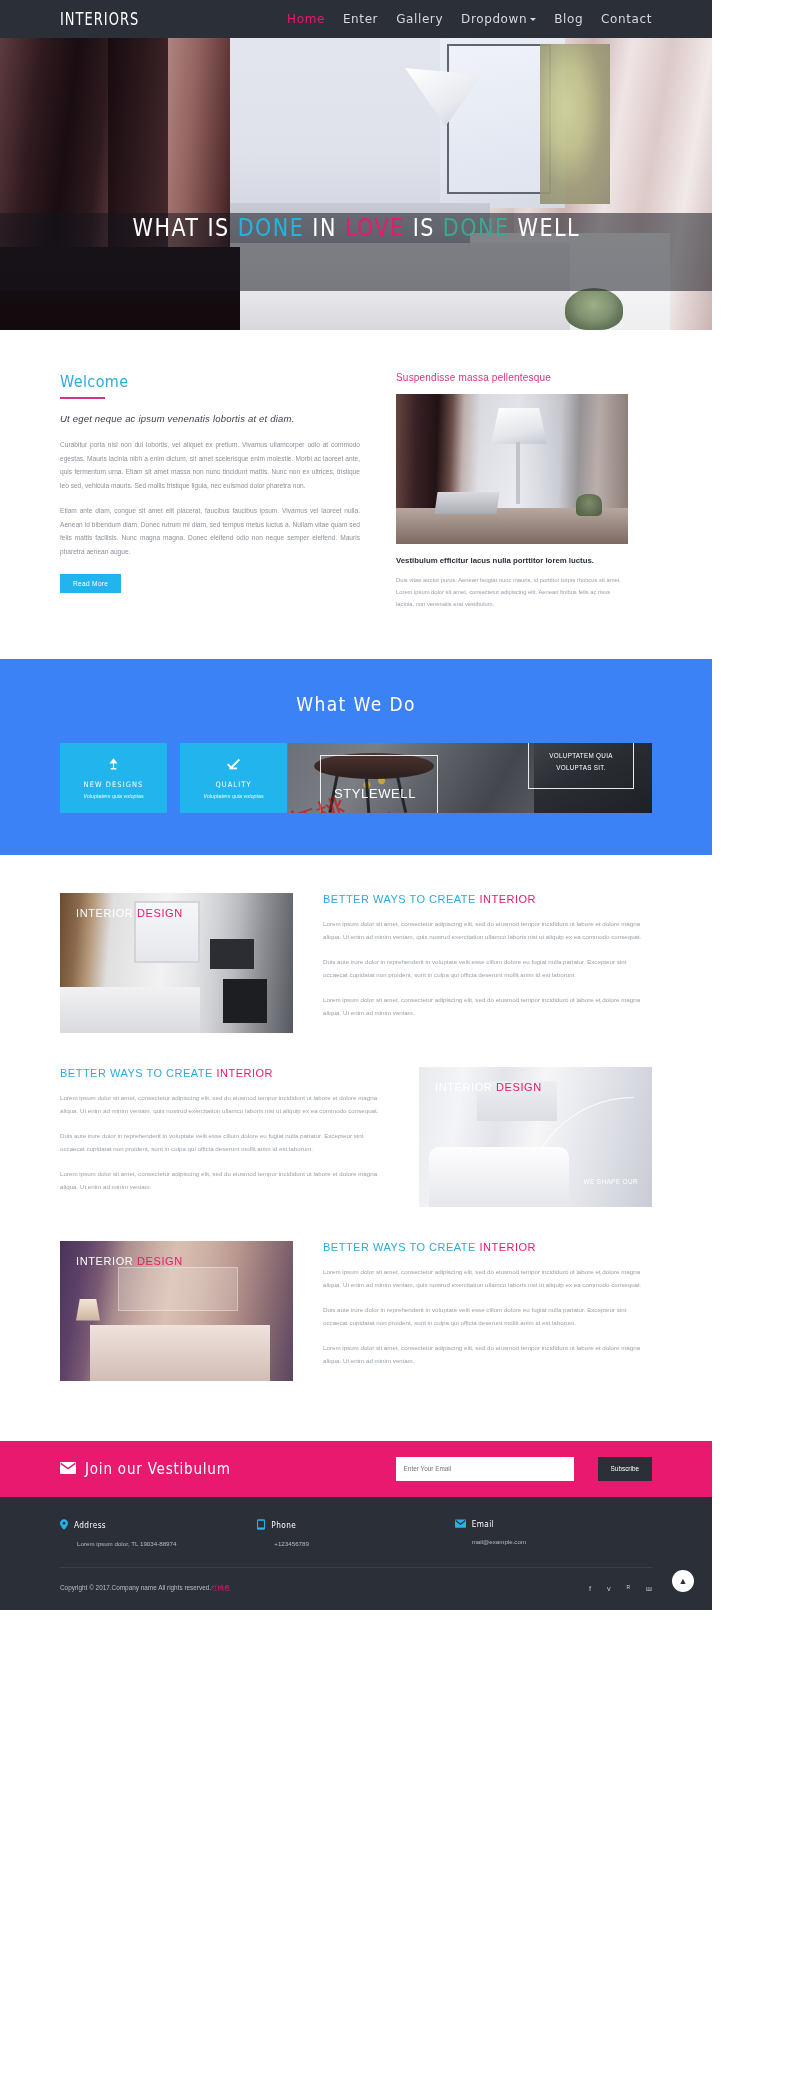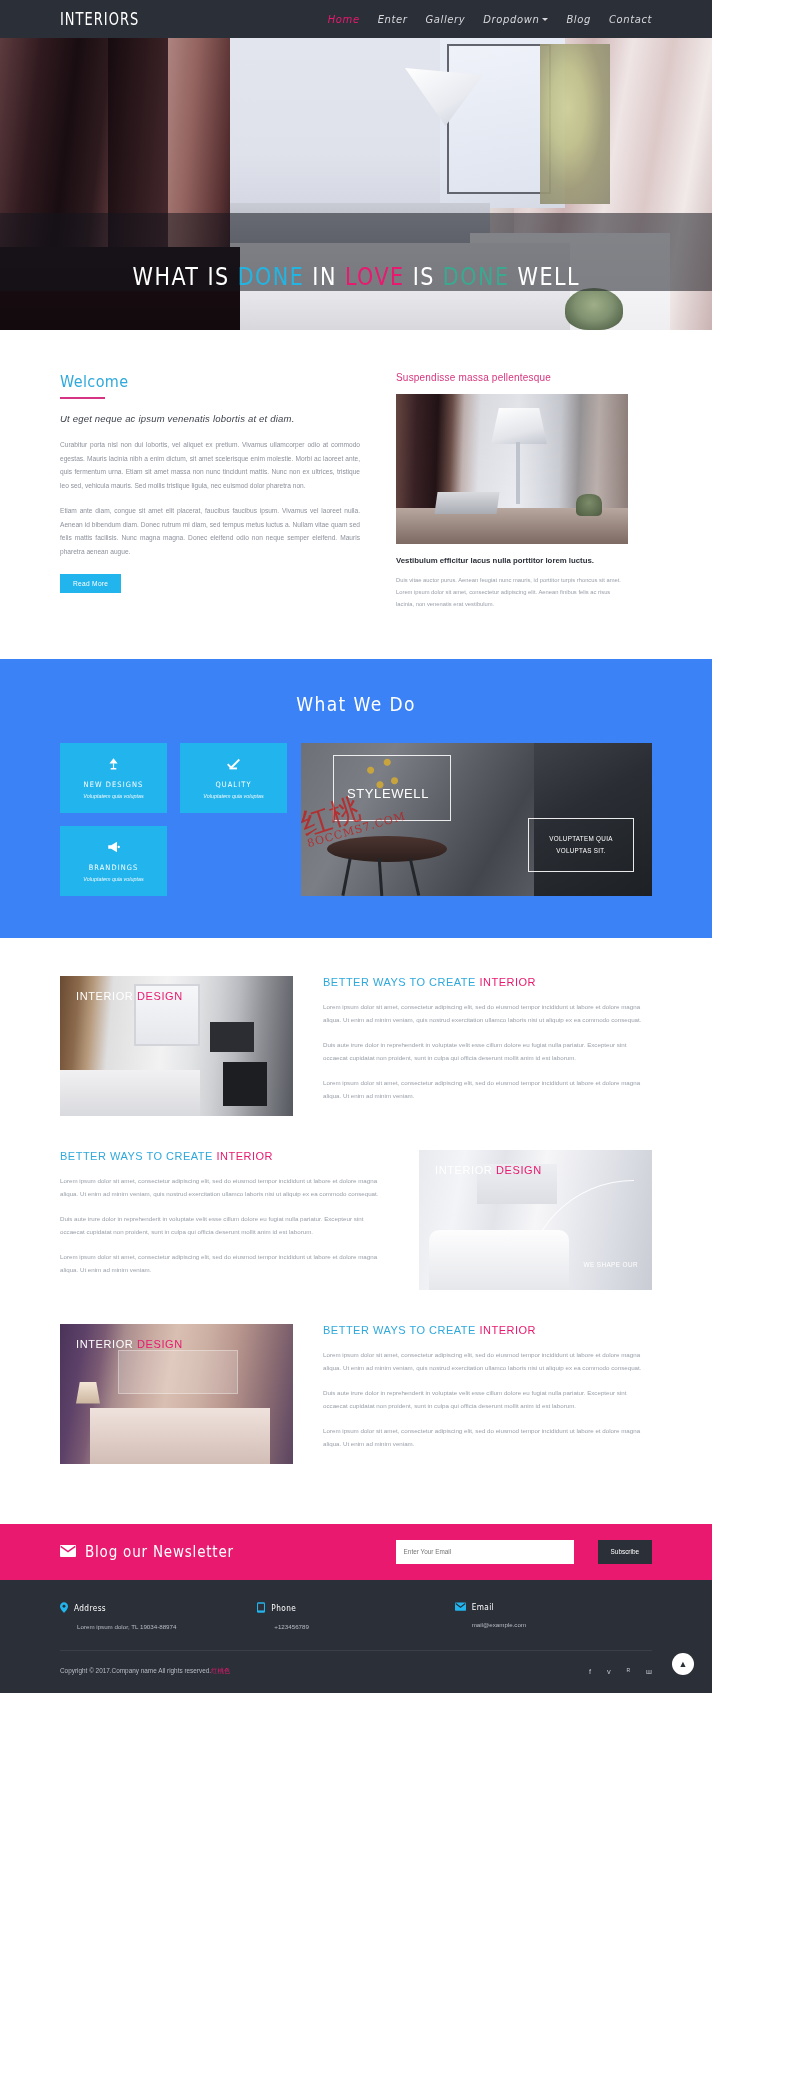--- a/index.html
+++ b/index.html
@@ -27,25 +27,24 @@
     font-size: 17px;
     letter-spacing: 1.2px;
     font-weight: 400;
     font-family: "DejaVu Sans Condensed", "Liberation Sans", sans-serif;
     transform: scaleX(0.85);
     transform-origin: left center;
   }
   .nav { display: flex; align-items: center; gap: 18px; }
   .nav a {
     color: #d8d8dd;
-    font-size: 10px;
+    font-size: 12px;
     letter-spacing: 0.6px;
     text-decoration: none;
     font-family: "DejaVu Sans", sans-serif;
-    font-style: italic;
   }
   .nav a.active { color: #e8196f; }
   .caret {
     display: inline-block;
     width: 0; height: 0;
     border-left: 3px solid transparent;
     border-right: 3px solid transparent;
     border-top: 3px solid #d8d8dd;
     margin-left: 3px;
     vertical-align: middle;
@@ -124,21 +123,21 @@
     position: absolute; left: 405px; top: 30px; width: 78px; height: 58px;
     background: linear-gradient(150deg,#ffffff 0%, #e8eaf0 60%, #c8ccd6 100%);
     clip-path: polygon(0 0, 100% 12%, 52% 100%);
   }
   .hero-band {
     position: absolute;
     left: 0; right: 0;
     top: 175px; height: 78px;
     background: rgba(20,22,28,0.52);
     display: flex;
-    align-items: flex-end;
+    align-items: flex-start;
     justify-content: center;
   }
   .hero-title {
     font-family: "DejaVu Sans Condensed", "Liberation Sans", sans-serif;
     font-size: 25px;
     letter-spacing: 1.6px;
     color: #ffffff;
     white-space: nowrap;
     font-weight: 400;
     transform: scaleX(0.92);
@@ -250,21 +249,21 @@
   }
   .wwd-title {
     text-align: center;
     color: #ffffff;
     font-size: 19px;
     font-weight: 400;
     letter-spacing: 1.4px;
     font-family: "DejaVu Sans Condensed","Liberation Sans",sans-serif;
     margin-bottom: 28px;
   }
-  .wwd-row { display: flex; gap: 14px; }
+  .wwd-row { display: flex; gap: 1px; }
   .wwd-left { display: grid; grid-template-columns: 1fr 1fr; gap: 13px; width: 227px; }
   .svc {
     background: #22b4ec;
     height: 70px;
     display: flex; flex-direction: column;
     align-items: center; justify-content: center;
     color: #fff;
     text-align: center;
     padding: 4px;
   }
@@ -520,30 +519,20 @@
         <div class="svc">
           <div class="ic">
             <svg width="15" height="14" viewBox="0 0 24 24" fill="#ffffff">
                 <path d="M3 11 L8 16 L21 3 L23 5.5 L8 21 L1 13.5 Z"></path>
                 <rect x="5" y="18" width="13" height="3.2"></rect>
               </svg>
           </div>
           <div class="nm">QUALITY</div>
           <div class="sub">Voluptatem quia voluptas</div>
         </div>
-        <div class="svc">
-          <div class="ic">
-            <svg width="15" height="14" viewBox="0 0 24 24" fill="#ffffff">
-                <path d="M3 9 H8 L18 3 V21 L8 15 H3 Z"></path>
-                <rect x="19" y="10" width="4" height="4" rx="2"></rect>
-              </svg>
-          </div>
-          <div class="nm">BRANDINGS</div>
-          <div class="sub">Voluptatem quia voluptas</div>
-        </div>
       </div>
       <div class="wwd-right">
         <div class="sofa"></div>
         <div class="stems"></div>
         <div class="tabletop"></div>
         <div class="leg leg1"></div>
           <div class="leg leg2"></div>
           <div class="leg leg3"></div>
         <div class="frame1"></div>
         <div class="lbl-stylewell">STYLEWELL</div>
@@ -631,21 +620,21 @@
   </div>
 
   <div class="newsletter">
     <div class="nl-left">
       <span class="nl-ic">
         <svg width="16" height="12" viewBox="0 0 24 18" fill="#ffffff">
             <rect width="24" height="18" rx="1.5"></rect>
             <path d="M1 2 L12 10 L23 2" stroke="#e8196f" stroke-width="2.2" fill="none"></path>
           </svg>
       </span>
-      <span class="nl-title">Blog our Newsletter</span>
+      <span class="nl-title">Join our Vestibulum</span>
     </div>
     <input class="nl-input" type="text" placeholder="Enter Your Email" style="">
     <button class="nl-btn">Subscribe</button>
   </div>
 
   <div class="footer footer-rel">
     <div class="f-cols">
       <div class="f-col">
         <div class="f-head">
           <span class="fi">

